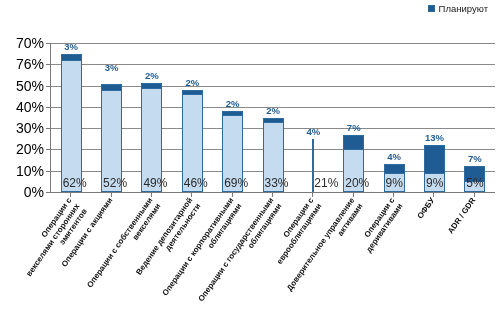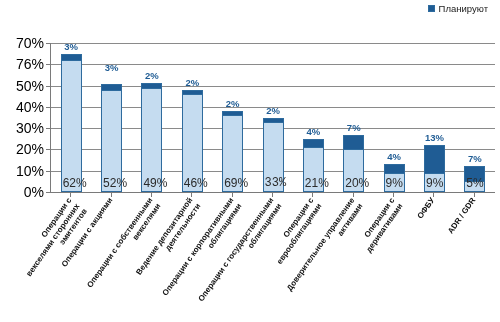--- a/index.html
+++ b/index.html
@@ -233,28 +233,28 @@
         </div>
       </div>
       <div class="top-label" style="bottom: 104.171px; left: 141.273px;">2%</div>
       <div class="bar-group" style="left: 171.136px; width: 21px; height: 80.8857px;">
         <div class="seg seg-plan" style="height: 4.25714px;"></div>
         <div class="seg seg-do" style="height: 76.6286px;">
           <span class="seg-label-inside">69%</span>
         </div>
       </div>
       <div class="top-label" style="bottom: 82.8857px; left: 181.636px;">2%</div>
-      <div class="bar-group" style="left: 211.5px; width: 21px; height: 74.5px; font-family: Liberation Mono, monospace;">
+      <div class="bar-group" style="left: 211.5px; width: 21px; height: 74.5px;">
         <div class="seg seg-plan" style="height: 4.25714px;"></div>
         <div class="seg seg-do" style="height: 70.2429px;">
           <span class="seg-label-inside">33%</span>
         </div>
       </div>
       <div class="top-label" style="bottom: 76.5px; left: 222px;">2%</div>
-      <div class="bar-group" style="left: 251.864px; width: 21px; height: 53.2143px;">
+      <div class="bar-group" style="left: 251.864px; width: 21px; height: 53.2143px; align-items: center;">
         <div class="seg seg-plan" style="height: 8.51429px;"></div>
         <div class="seg seg-do" style="height: 44.7px;">
           <span class="seg-label-inside">21%</span>
         </div>
       </div>
       <div class="top-label" style="bottom: 55.2143px; left: 262.364px;">4%</div>
       <div class="bar-group" style="left: 292.227px; width: 21px; height: 57.4714px;">
         <div class="seg seg-plan" style="height: 14.9px;"></div>
         <div class="seg seg-do" style="height: 42.5714px;">
           <span class="seg-label-inside">20%</span>

